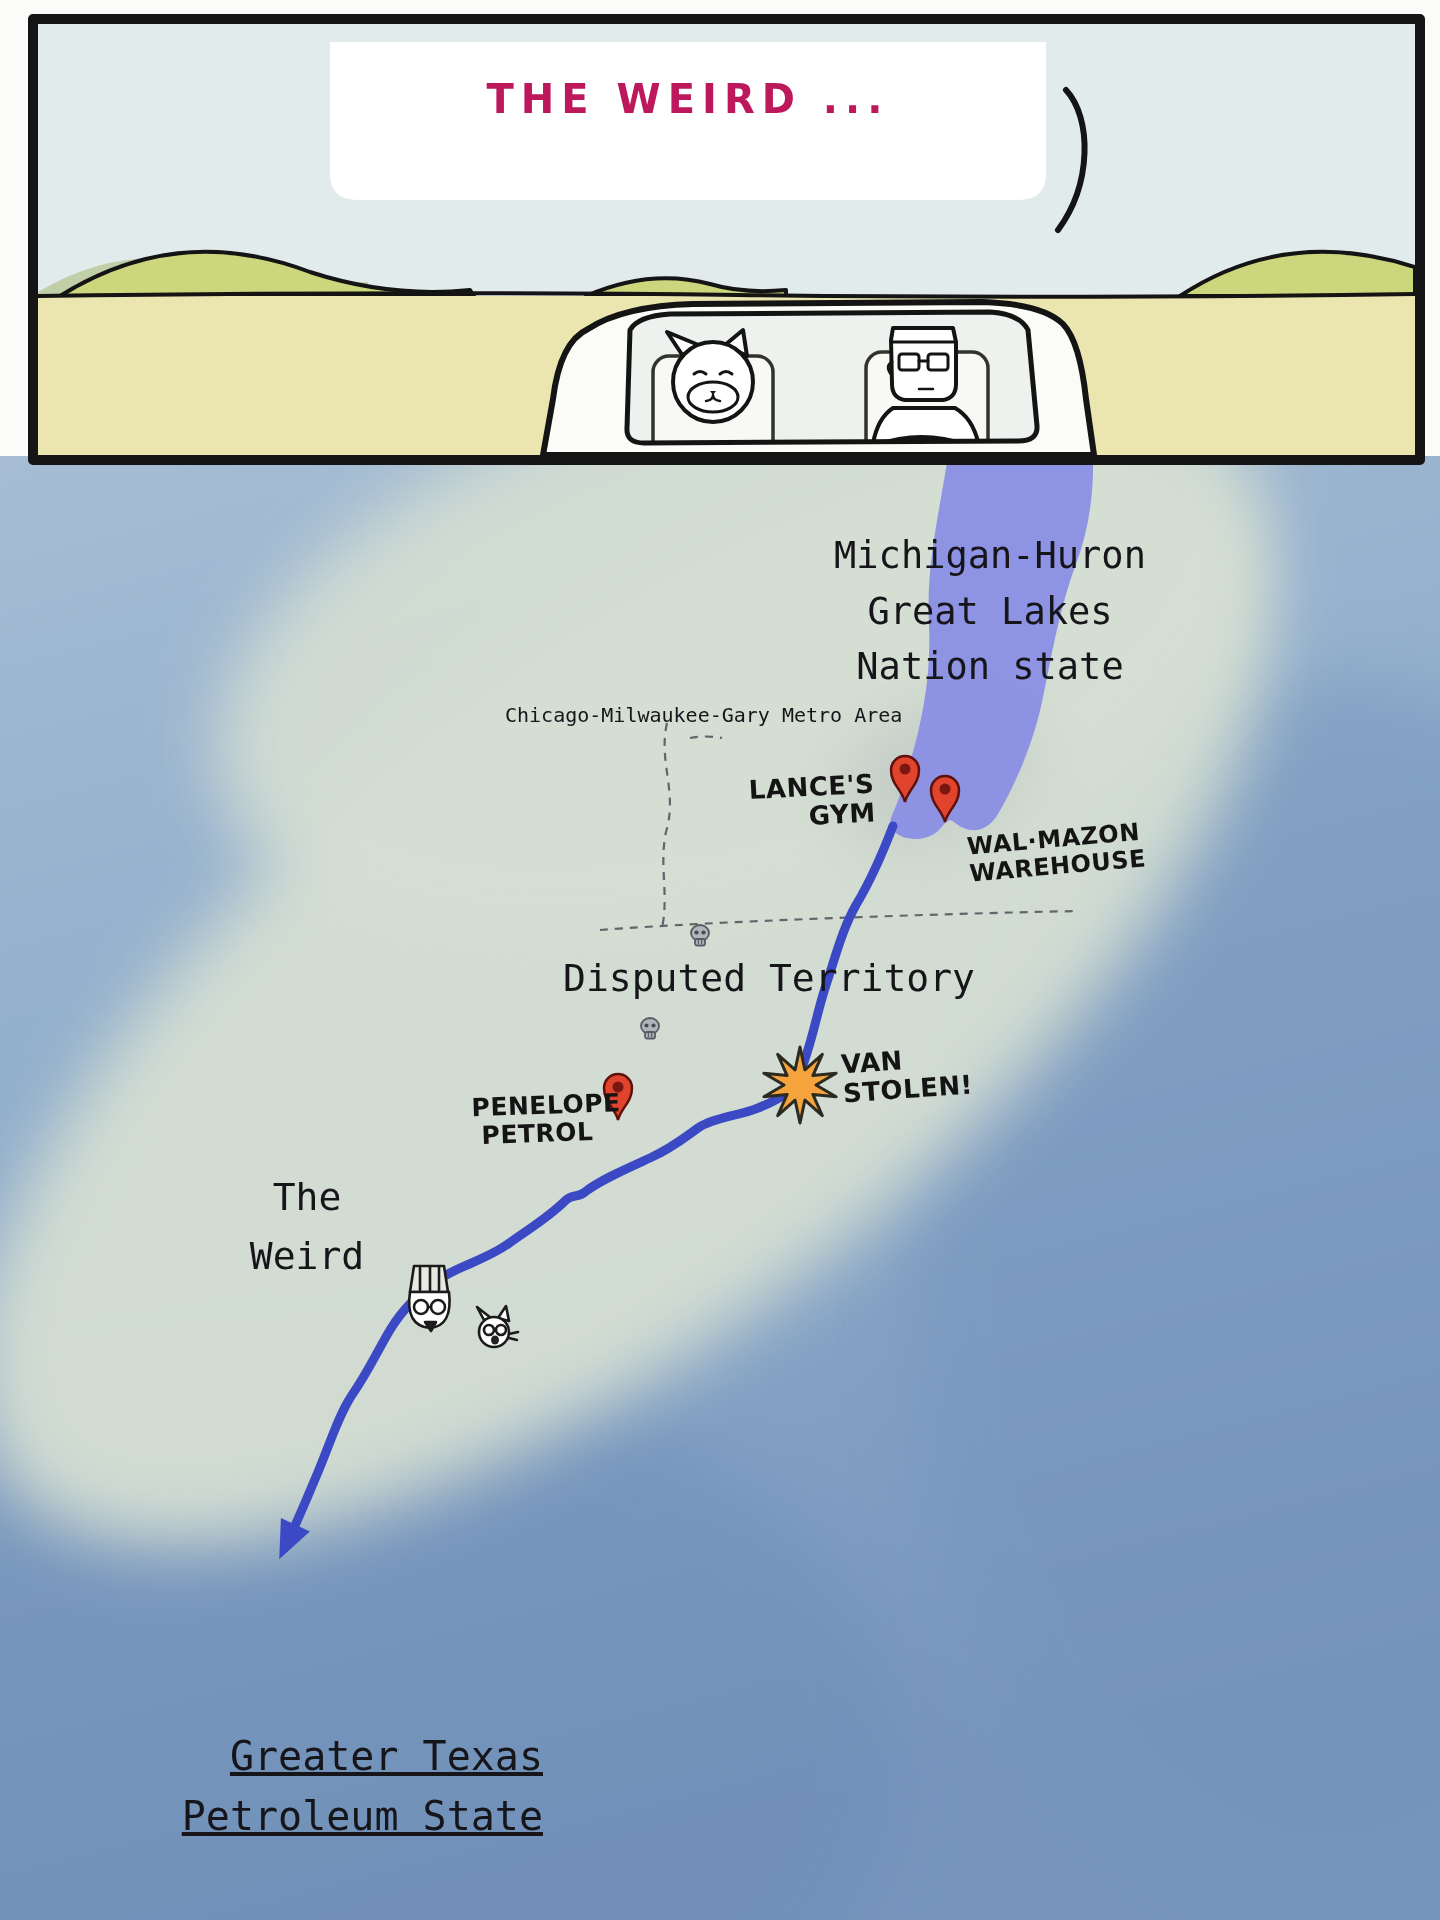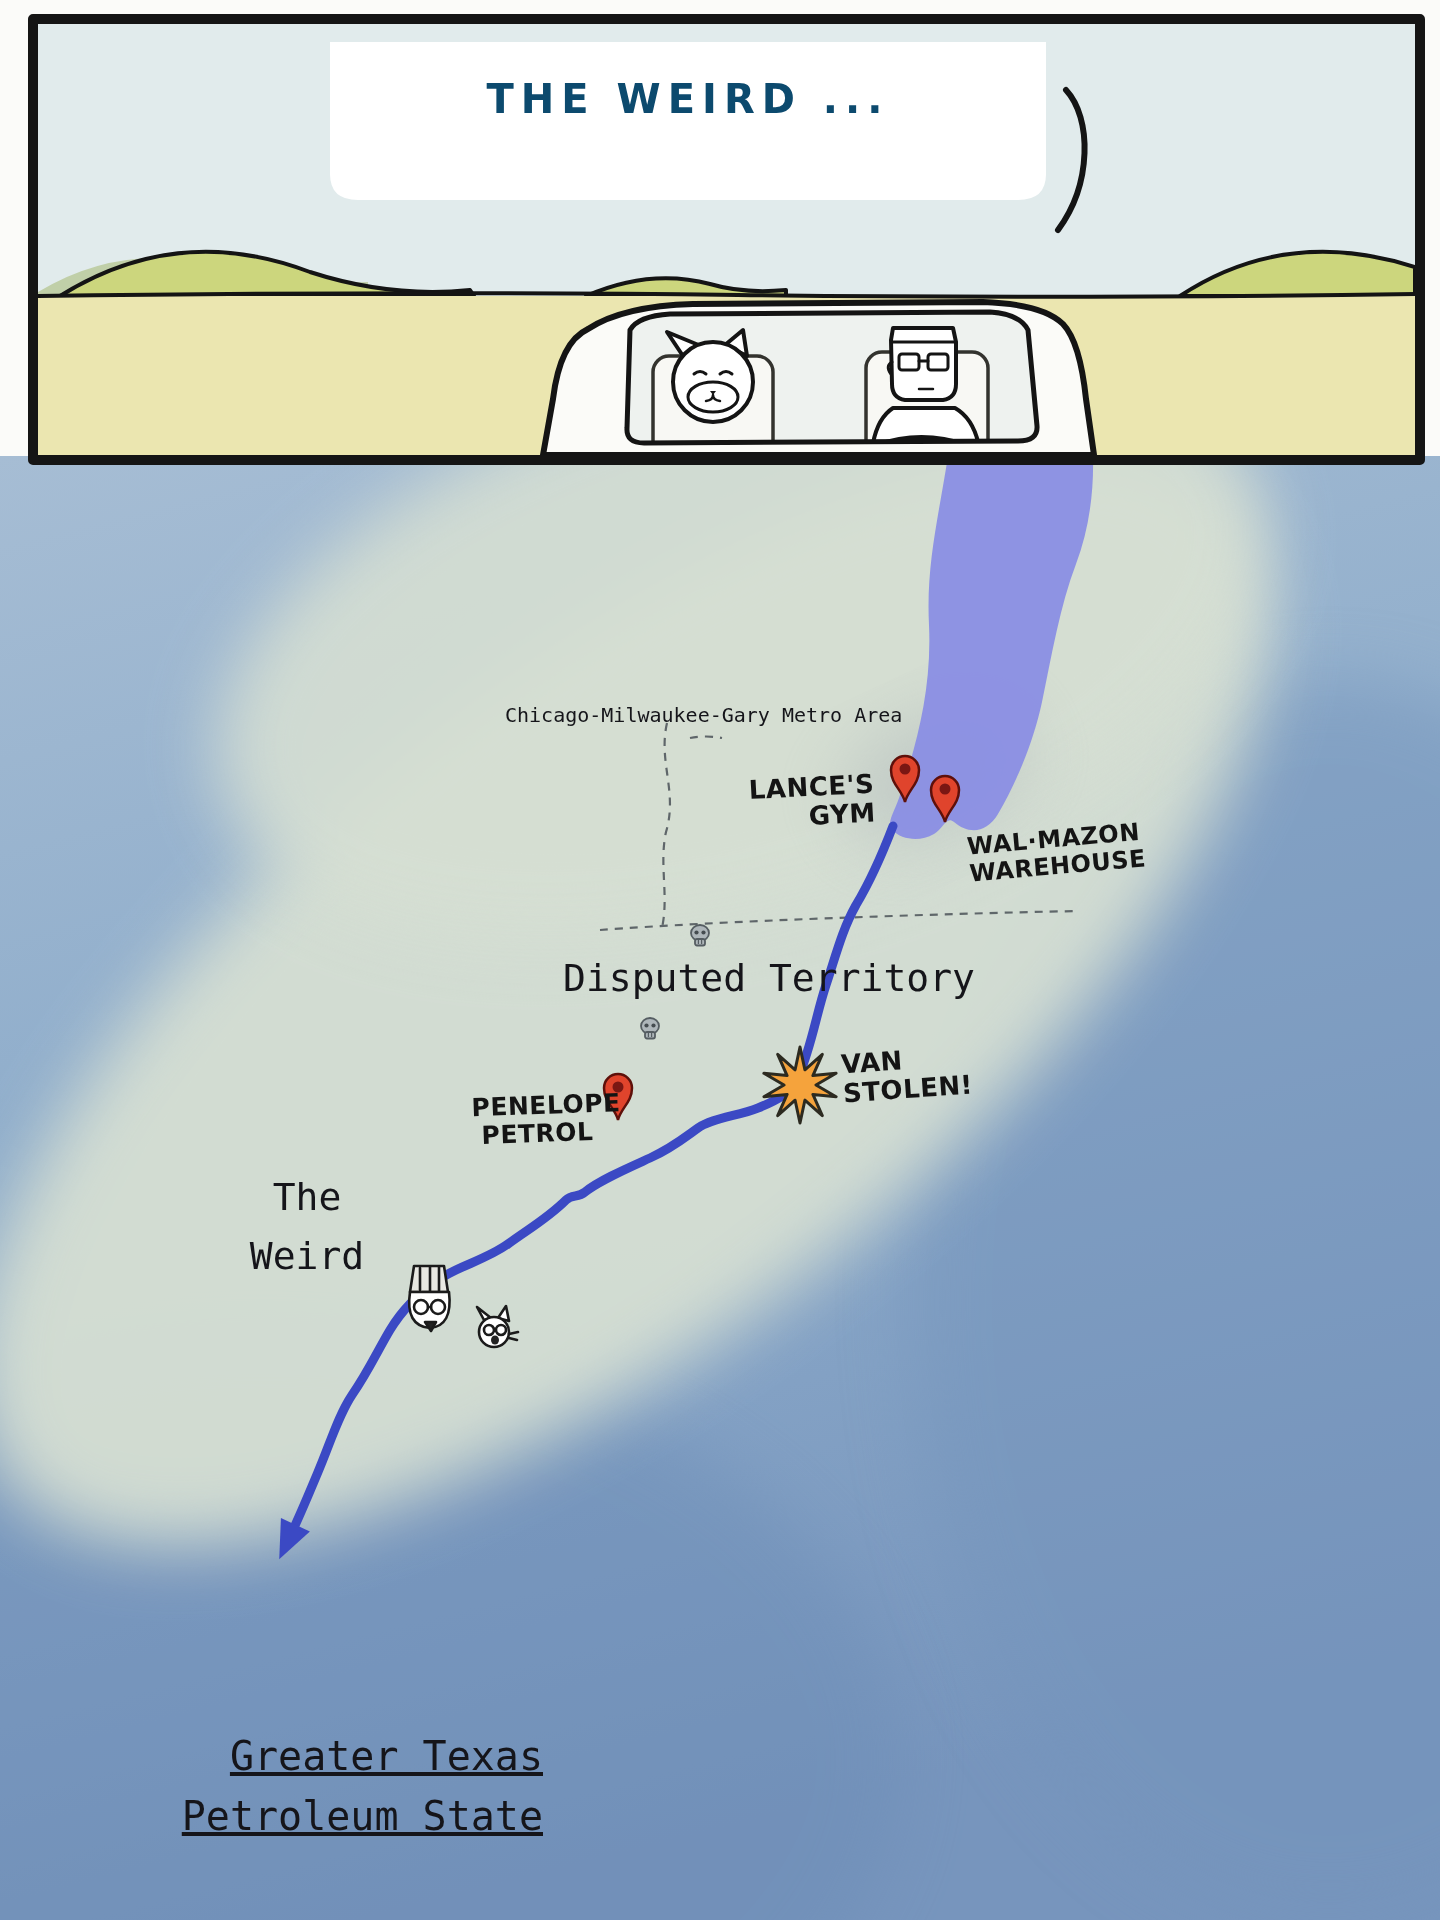--- a/index.html
+++ b/index.html
@@ -6,21 +6,21 @@
   body{width:1440px;height:1920px;background:#fbfbf9;font-family:"DejaVu Sans",sans-serif;}
   .stage{position:relative;width:1440px;height:1920px;overflow:hidden;background:#fbfbf9;}
 
   .map-svg{position:absolute;left:0;top:0;width:1440px;height:1920px;z-index:0;}
 
   
   .panel{position:absolute;left:28px;top:14px;width:1397px;height:451px;box-sizing:border-box;
          border:10px solid #151515;border-radius:5px;background:#e2ebec;z-index:3;overflow:hidden;}
   .scene-svg{position:absolute;left:0;top:0;width:100%;height:100%;}
   .bubble-text{position:absolute;left:300px;top:52px;width:700px;text-align:center;
-         font-weight:700;font-size:40px;letter-spacing:7px;color:#0c4a6e;white-space:pre-line;}
+         font-weight:700;font-size:40px;letter-spacing:7px;color:#be185d;white-space:pre-line;}
 
   
   .label{position:absolute;z-index:2;font-family:"DejaVu Sans Mono",monospace;color:#15151a;
          white-space:pre-line;}
   .hand{position:absolute;z-index:2;font-family:"DejaVu Sans",sans-serif;font-weight:700;
          color:#141414;white-space:pre-line;letter-spacing:0.5px;line-height:1.12;}
 
   .lbl-nation{left:690px;top:528px;width:600px;text-align:center;font-size:37px;line-height:1.5;}
   .lbl-metro{left:505px;top:703px;font-size:20px;}
   .lbl-disputed{left:469px;top:956px;width:600px;text-align:center;font-size:38px;}
@@ -140,20 +140,23 @@
         <polygon points="4,-14 12,-26 15,-11" fill="#ffffff"></polygon>
         <circle cx="0" cy="0" r="15" fill="#ffffff"></circle>
         <circle cx="-5" cy="-2" r="5" fill="#ffffff"></circle>
         <circle cx="7" cy="-2" r="5" fill="#ffffff"></circle>
         <ellipse cx="1" cy="8" rx="4" ry="4.5" fill="#222222" stroke="none"></ellipse>
         <path d="M 15,2 L 24,0 M 15,6 L 23,8"></path>
       </g>
     </g>
   </svg>
 
+  <div class="label lbl-nation">Michigan-Huron
+Great Lakes
+Nation state</div>
   <div class="label lbl-metro">Chicago-Milwaukee-Gary Metro Area</div>
   <div class="label lbl-weird">The
 Weird</div>
   <div class="label lbl-disputed">Disputed Territory</div>
   <div class="label lbl-texas">Greater Texas
 Petroleum State</div>
 
   <div class="hand lbl-lances">LANCE'S
 GYM</div>
   <div class="hand lbl-walmazon">WAL·MAZON

